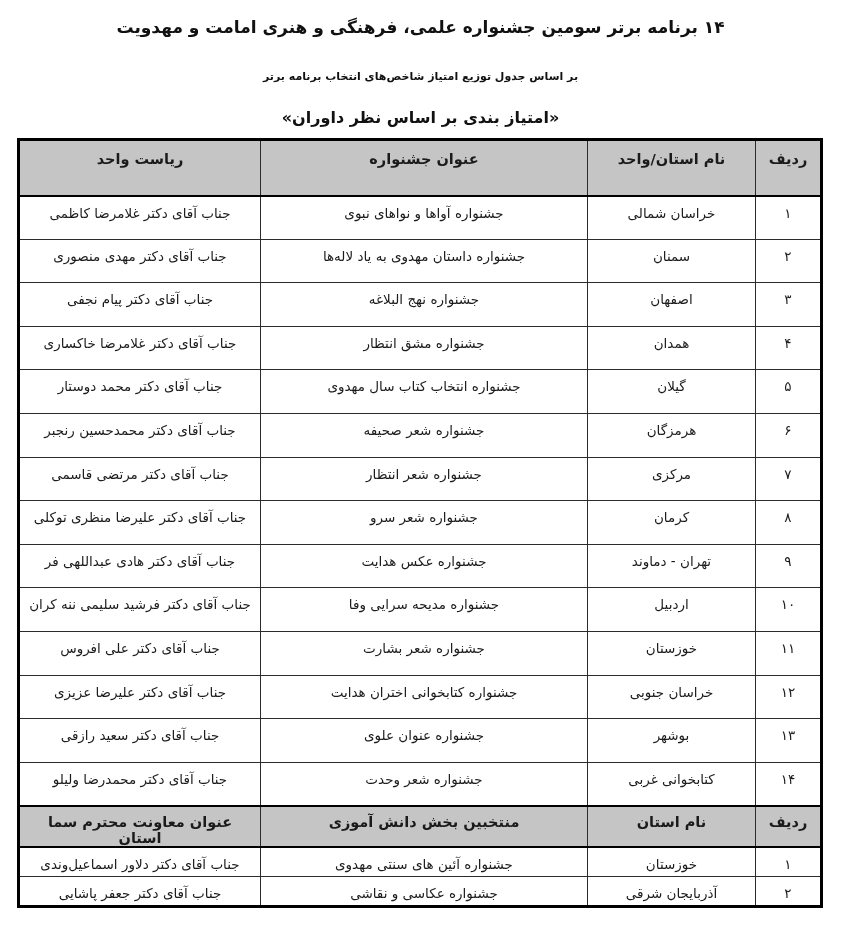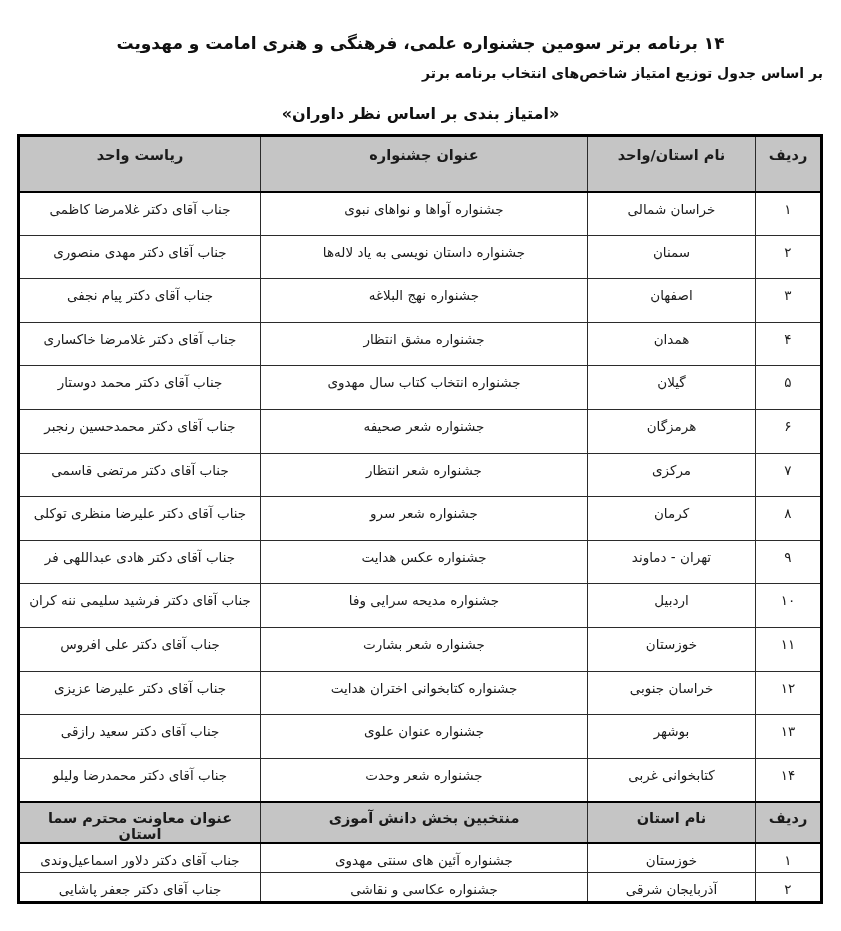--- a/index.html
+++ b/index.html
@@ -15,22 +15,22 @@
     box-sizing: border-box;
     padding: 10px 18px 0 18px;
     direction: rtl;
     overflow: hidden;
   }
   .title-block {
     text-align: center;
     color: #111111;
     font-weight: bold;
   }
-  .title-line1 { font-size: 17px; line-height: 22px; margin-top: 22px; }
-  .title-line2 { font-size: 14px; line-height: 22px; margin-top: 8px; text-align: right; }
+  .title-line1 { font-size: 17px; line-height: 22px; margin-top: 6px; }
+  .title-line2 { font-size: 11px; line-height: 22px; margin-top: 28px; }
   .title-line3 { font-size: 16px; line-height: 22px; margin-top: 19px; }
 
   table.doc-table {
     width: 803px;
     margin: 9px auto 0 auto;
     border-collapse: collapse;
     border: 3.5px solid #000000;
     table-layout: fixed;
     direction: rtl;
   }
@@ -98,21 +98,21 @@
     <tbody>
       <tr class="data-row">
         <td class="index-cell">۱</td>
         <td>خراسان شمالی</td>
         <td>جشنواره آواها و نواهای نبوی</td>
         <td>جناب آقای دکتر غلامرضا کاظمی</td>
       </tr>
       <tr class="data-row">
         <td class="index-cell">۲</td>
         <td>سمنان</td>
-        <td>جشنواره داستان نویسی به یاد لاله‌ها</td>
+        <td>جشنواره داستان مهدوی به یاد لاله‌ها</td>
         <td>جناب آقای دکتر مهدی منصوری</td>
       </tr>
       <tr class="data-row">
         <td class="index-cell">۳</td>
         <td>اصفهان</td>
         <td>جشنواره نهج البلاغه</td>
         <td>جناب آقای دکتر پیام نجفی</td>
       </tr>
       <tr class="data-row">
         <td class="index-cell">۴</td>

